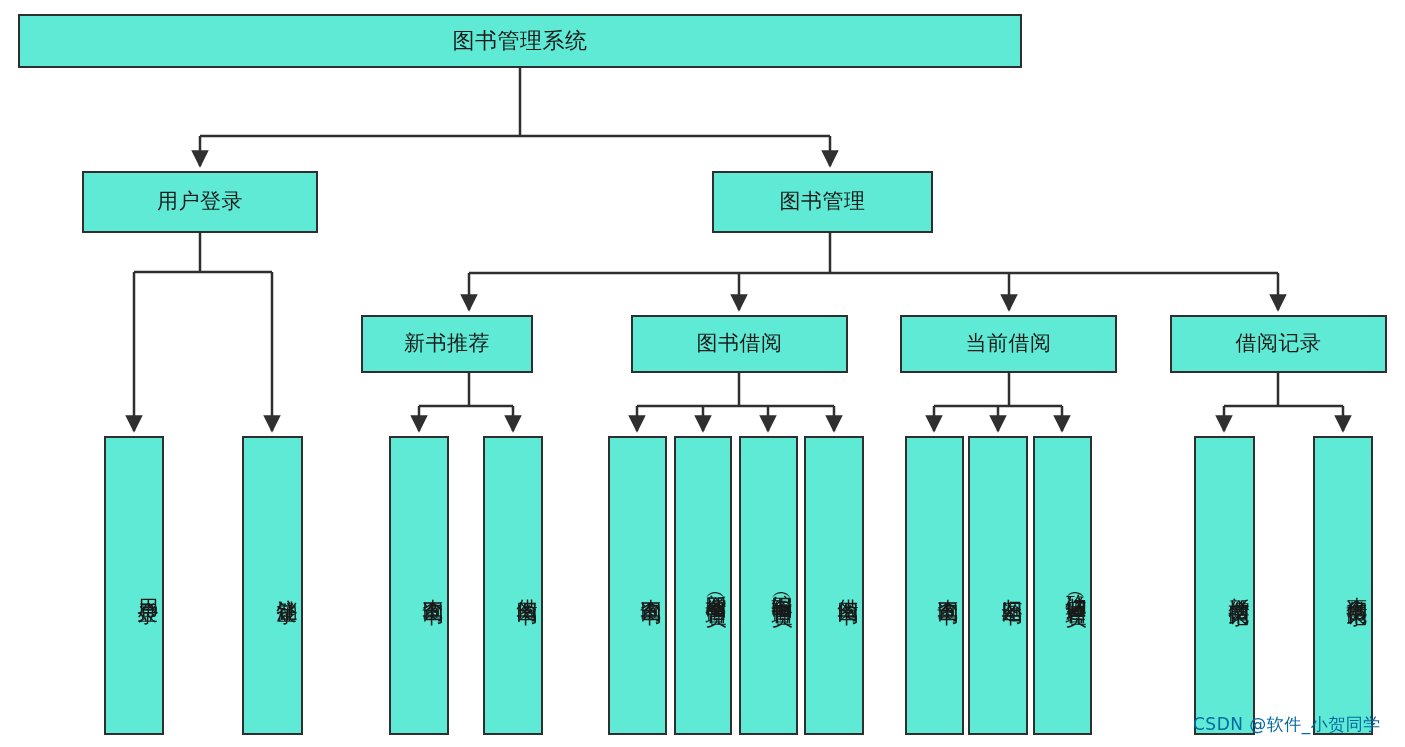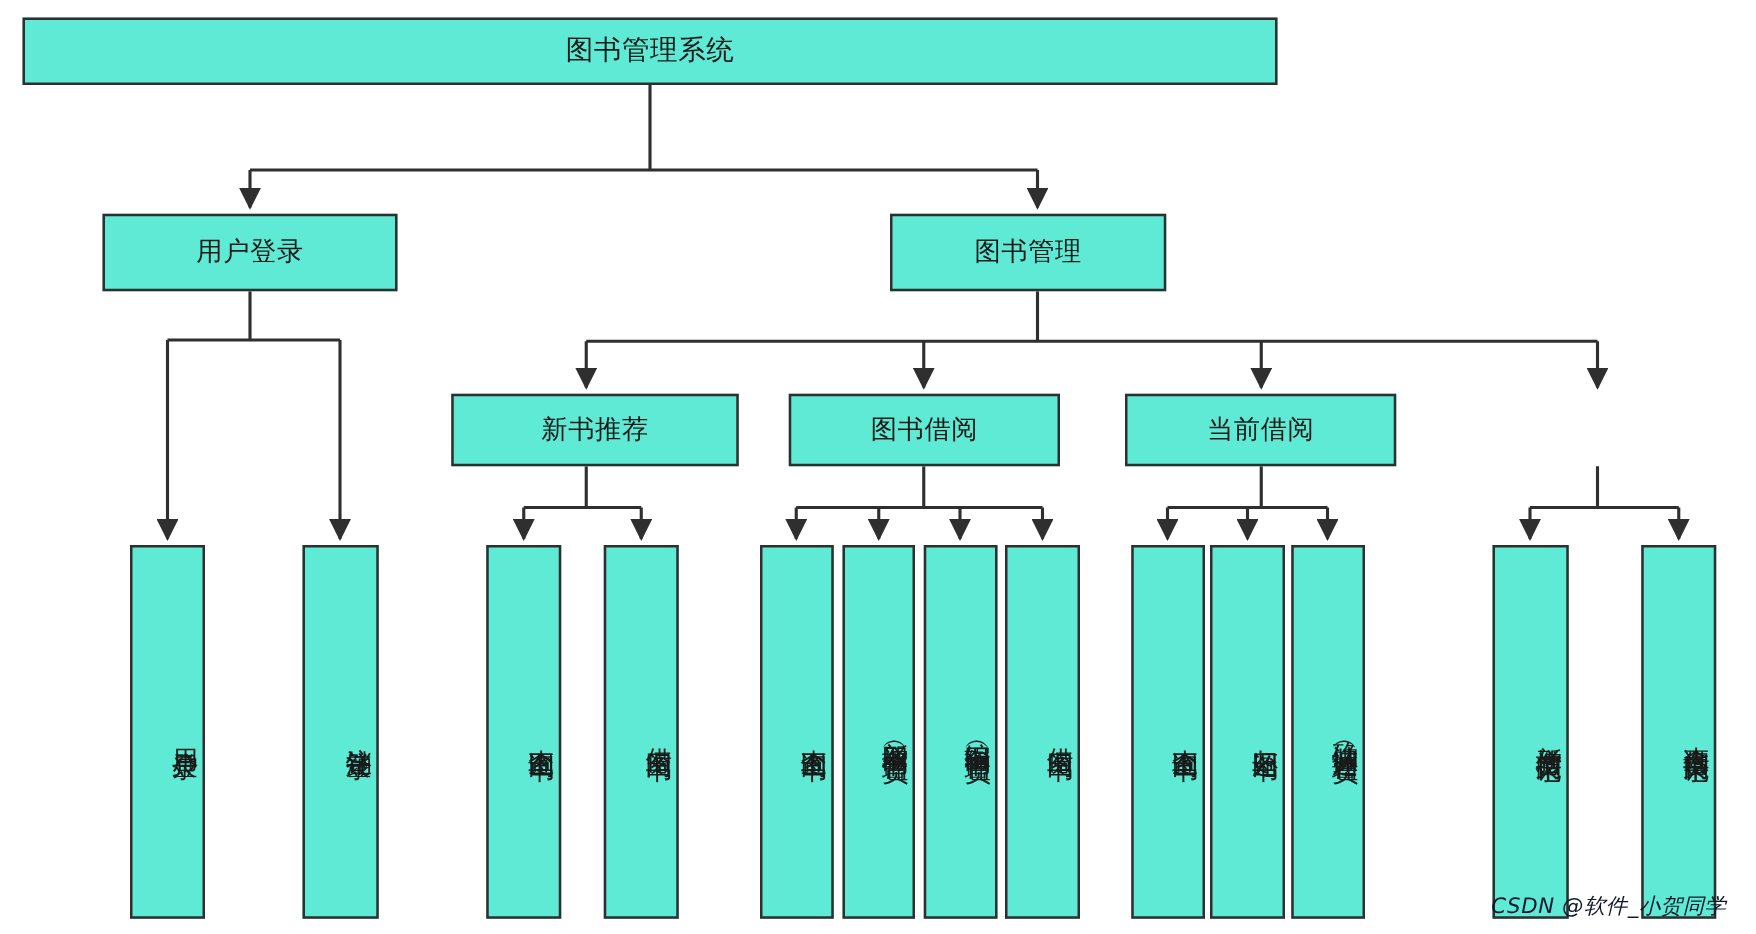--- a/index.html
+++ b/index.html
@@ -60,24 +60,23 @@
     letter-spacing: 2px;
   }
   .node.vcenter .vtext {
     margin: auto 0;
   }
   .watermark {
     position: absolute;
     left: 1193px;
     top: 713px;
     font-size: 17px;
-    color: #0f172a;
+    color: #0369a1;
     white-space: nowrap;
     letter-spacing: 0.5px;
-    font-style: italic;
   }
 </style>
 </head>
 <body>
 
 <div id="canvas">
 
   <svg class="connectors" viewBox="0 0 1405 747" xmlns="http://www.w3.org/2000/svg">
     <defs>
       <marker id="arrow" viewBox="0 0 10 10" refX="9" refY="5" markerWidth="7" markerHeight="7" orient="auto-start-reverse">
@@ -132,29 +131,32 @@
     <span>图书管理系统</span>
   </div>
 
   <div class="node horizontal" style="left:82px; top:171px; width:236px; height:62px;">
     <span>用户登录</span>
   </div>
   <div class="node horizontal" style="left:712px; top:171px; width:221px; height:62px;">
     <span>图书管理</span>
   </div>
 
-  <div class="node horizontal" style="left:361px; top:315px; width:230px; height:58px;">
+  <div class="node horizontal" style="left:361px; top:315px; width:172px; height:58px;">
     <span>新书推荐</span>
   </div>
   <div class="node horizontal" style="left:631px; top:315px; width:217px; height:58px;">
     <span>图书借阅</span>
   </div>
   <div class="node horizontal" style="left:900px; top:315px; width:217px; height:58px;">
     <span>当前借阅</span>
   </div>
+  <div class="node horizontal" style="left:1170px; top:315px; width:217px; height:58px;">
+    <span>借阅记录</span>
+  </div>
 
   <div class="node vertical vcenter" style="left:104px; top:436px; width:60px; height:299px;">
     <span class="vtext">用户登录</span>
   </div>
   <div class="node vertical vcenter" style="left:242px; top:436px; width:61px; height:299px;">
     <span class="vtext">注销登录</span>
   </div>
 
   <div class="node vertical vcenter" style="left:389px; top:436px; width:60px; height:299px;">
     <span class="vtext">查询图书</span>

